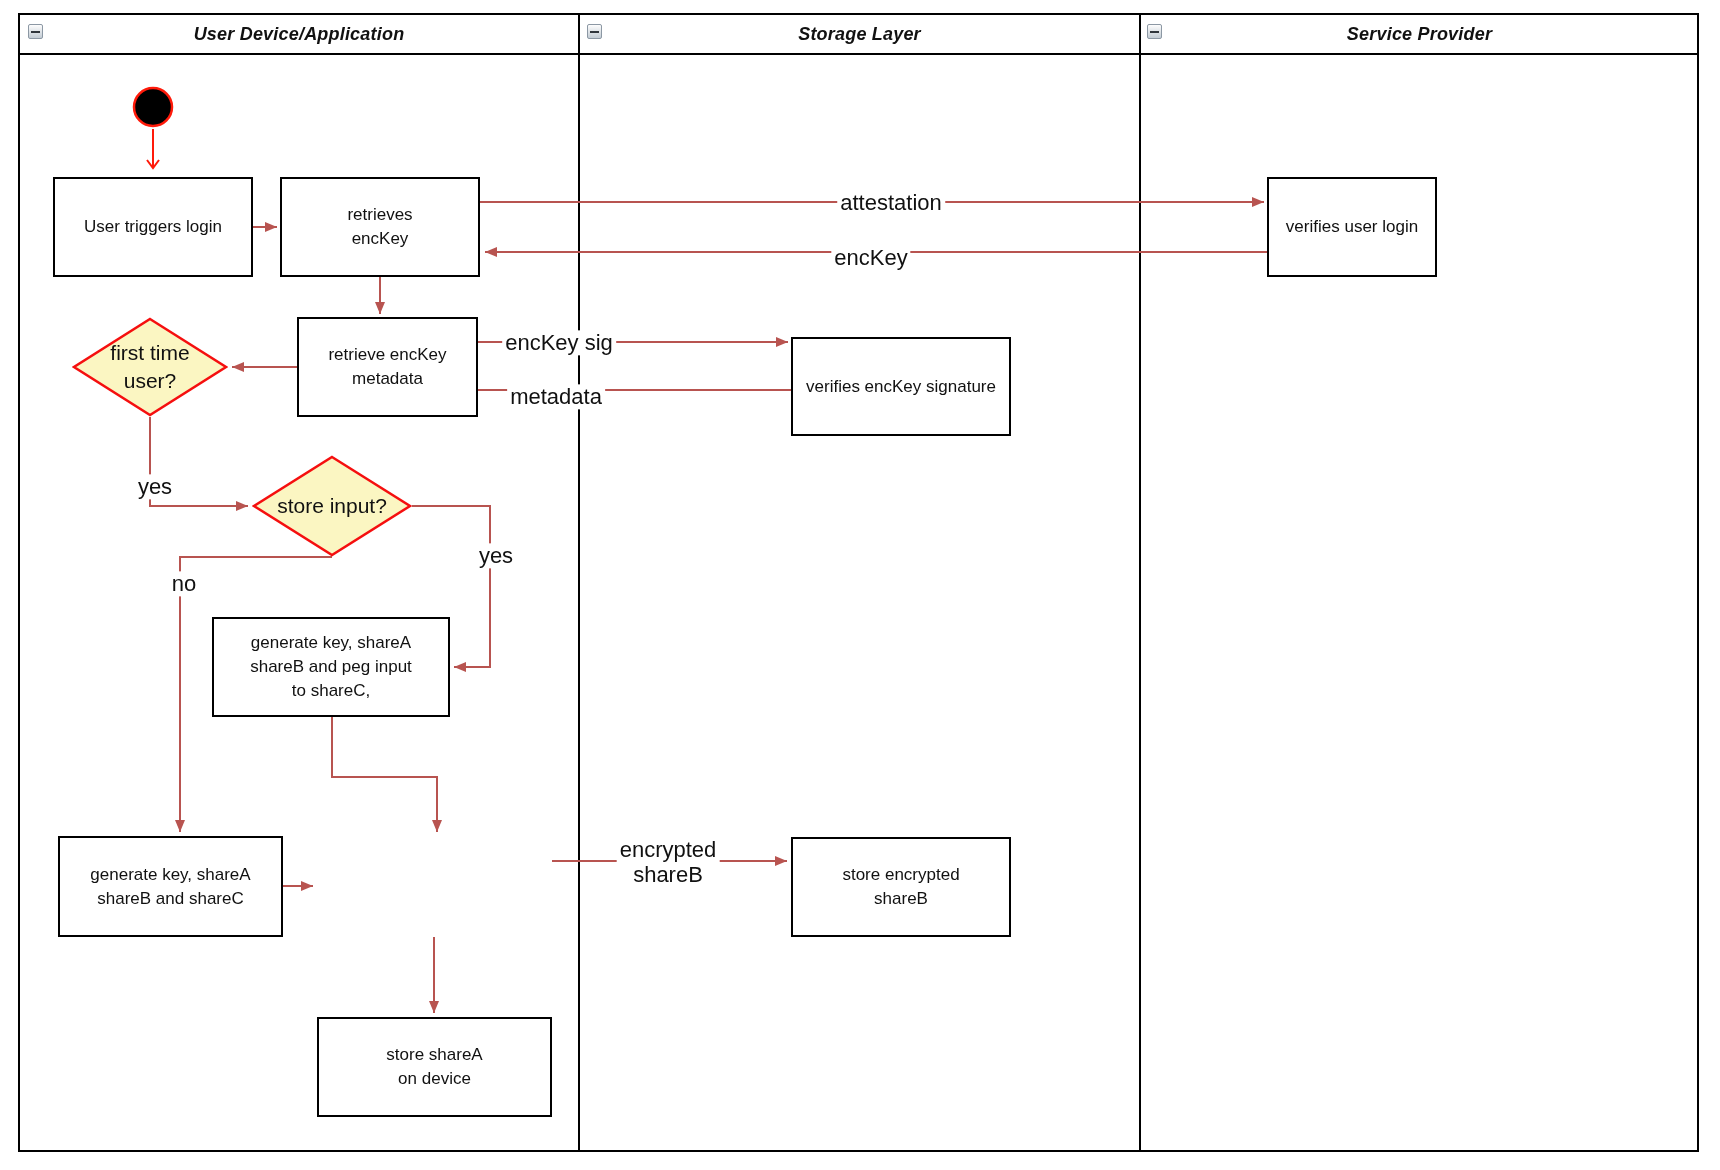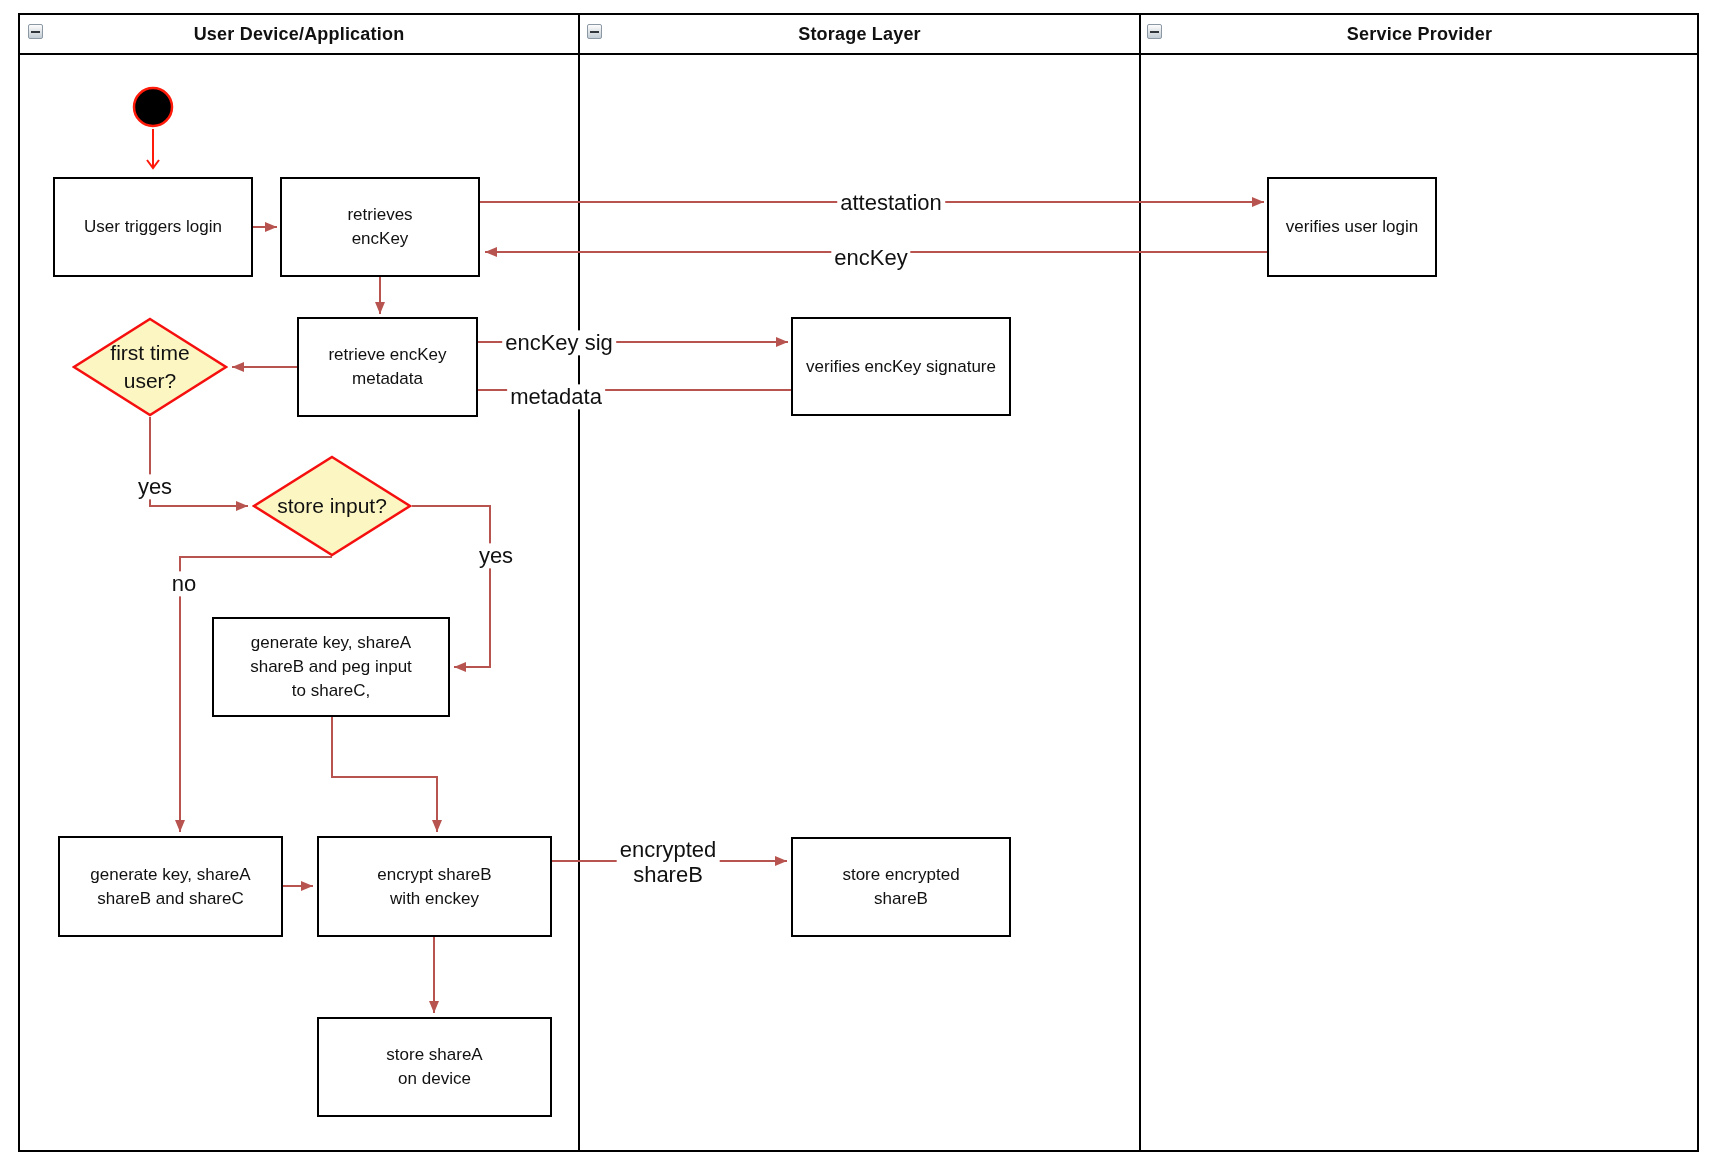--- a/index.html
+++ b/index.html
@@ -16,21 +16,21 @@
     position:absolute; top:13px; width:2px; height:1139px;
     background:var(--lane-border);
   }
   .header-line {
     position:absolute; left:18px; top:53px; width:1681px; height:2px;
     background:var(--lane-border);
   }
   .lane-header {
     position:absolute; top:15px; height:38px;
     display:flex; align-items:center; justify-content:center;
-    font-weight:bold; font-size:18px; letter-spacing:0.2px;
+    font-weight:bold; font-size:18px; letter-spacing:0.2px;font-style:italic;
   }
   .collapse {
     position:absolute; width:15px; height:15px; top:24px;
     border:1px solid #8c98a4; border-radius:2px;
     background:linear-gradient(#fdfdfd,#c3ccd4);
     display:flex; align-items:center; justify-content:center;
     box-sizing:border-box;
   }
   .collapse .minus { width:9px; height:2px; background:#2f353b; }
   svg.edges { position:absolute; left:0; top:0; z-index:1; }
@@ -39,21 +39,21 @@
   .start-edge { stroke:var(--start); stroke-width:2; fill:none; }
   #openHead path { stroke:var(--start); stroke-width:2; fill:none; }
   .start-circle { fill:#000; stroke:var(--start); stroke-width:2.5; }
   .node {
     position:absolute; box-sizing:border-box; z-index:2;
     border:2px solid var(--node-border); background:var(--node-fill);
     display:flex; align-items:center; justify-content:center;
     text-align:center; font-size:17px; line-height:1.4;
     white-space:pre-line;
   }
-  .node.nowrap { white-space:nowrap; overflow:visible; }
+  .node.nowrap { white-space:nowrap; overflow:visible;margin-top:20px; }
   .diamond { position:absolute; z-index:2; }
   .diamond svg { display:block; }
   .diamond polygon {
     fill:var(--diamond-fill); stroke:var(--diamond-border); stroke-width:2.5;
   }
   .diamond .dlabel {
     position:absolute; left:0; top:0; right:0; bottom:0;
     display:flex; align-items:center; justify-content:center;
     text-align:center; font-size:21px; line-height:1.35; white-space:pre-line;
   }
@@ -164,22 +164,20 @@
 
   <div class="node nowrap" style="left:791px;top:317px;width:220px;height:99px">verifies encKey signature</div>
 
   <div class="node" style="left:212px;top:617px;width:238px;height:100px">generate key, shareA
 shareB and peg input
 to shareC,</div>
 
   <div class="node" style="left:58px;top:836px;width:225px;height:101px">generate key, shareA
 shareB and shareC</div>
 
-  <div class="node" style="left:317px;top:836px;width:235px;height:101px">encrypt shareB
-with enckey</div>
 
   <div class="node" style="left:791px;top:837px;width:220px;height:100px">store encrypted
 shareB</div>
 
   <div class="node" style="left:317px;top:1017px;width:235px;height:100px">store shareA
 on device</div>
 
   <div class="diamond" style="left:72px;top:317px;width:156px;height:100px">
     <svg width="156" height="100" viewBox="0 0 156 100">
       <polygon points="78,2 154,50 78,98 2,50"></polygon>

